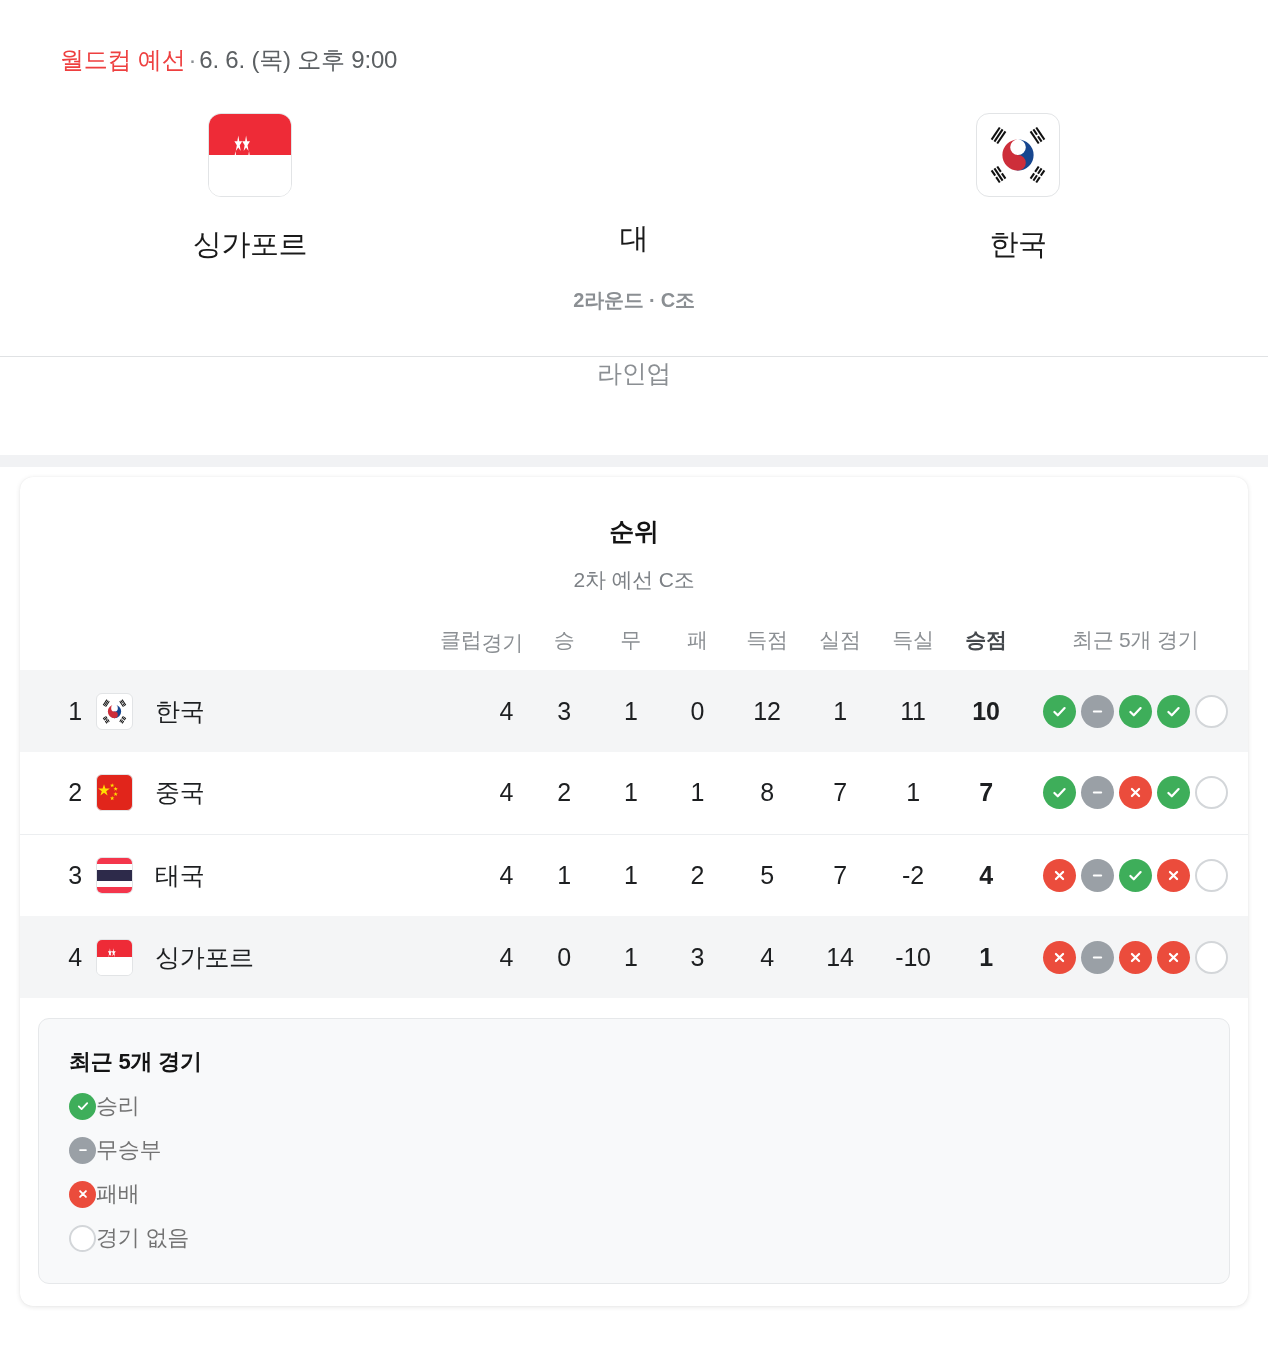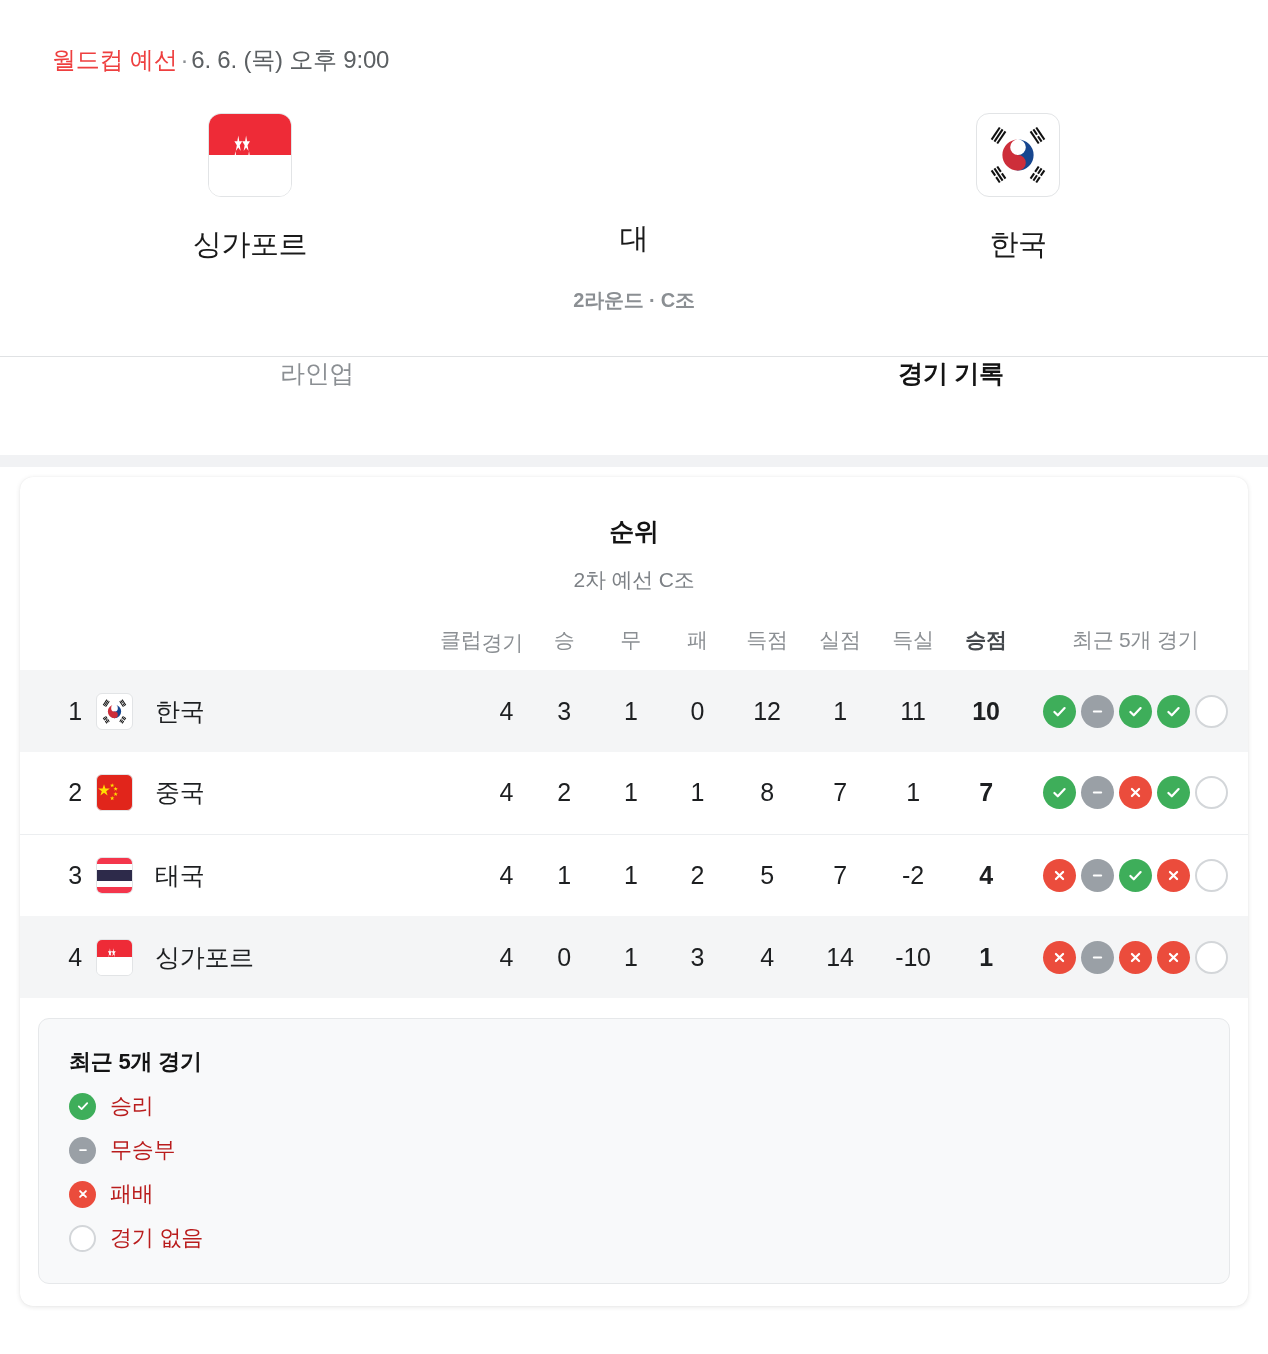--- a/index.html
+++ b/index.html
@@ -22,20 +22,21 @@
   .match-header {
     padding: 44px 0 0 0;
     background: #ffffff;
   }
   .league-line {
     padding-left: 52px;
     font-size: 24px;
     line-height: 1.3;
     color: #5c6063;
     letter-spacing: -0.2px;
+    margin-left: 8px;
   }
   .league-name { color: #ee3f3f; }
   .league-sep  { color: #8b8f93; padding: 0 3px; }
   .league-date { color: #5c6063; }
 
   .teams-row {
     display: flex;
     align-items: flex-start;
     margin-top: 38px;
     padding: 0 40px;
@@ -240,23 +241,23 @@
     letter-spacing: -0.2px;
   }
   .legend-item {
     display: flex;
     align-items: center;
     margin-top: 14px;
   }
   .legend-item .badge { width: 27px; height: 27px; }
   .legend-item .badge.n { border-width: 2px; }
   .legend-label {
-    margin-left: 14px;
+    margin-left: 0;
     font-size: 22px;
-    color: #b91c1c;
+    color: #737373;
     letter-spacing: -0.2px;
     text-align: center;
   }
 </style>
 </head>
 <body>
 
 <div class="page">
 
   <div class="match-header">
@@ -330,21 +331,20 @@
         <div class="team-name">한국</div>
       </div>
 
     </div>
 
     <div class="top-divider"></div>
   </div>
 
   <div class="tabs">
     <div class="tab">라인업</div>
-    <div class="tab active">경기 기록</div>
   </div>
 
   <div class="gray-gap"></div>
 
   <div class="card">
 
     <div class="card-title">순위</div>
     <div class="card-sub">2차 예선 C조</div>
 
     <table class="standings">

